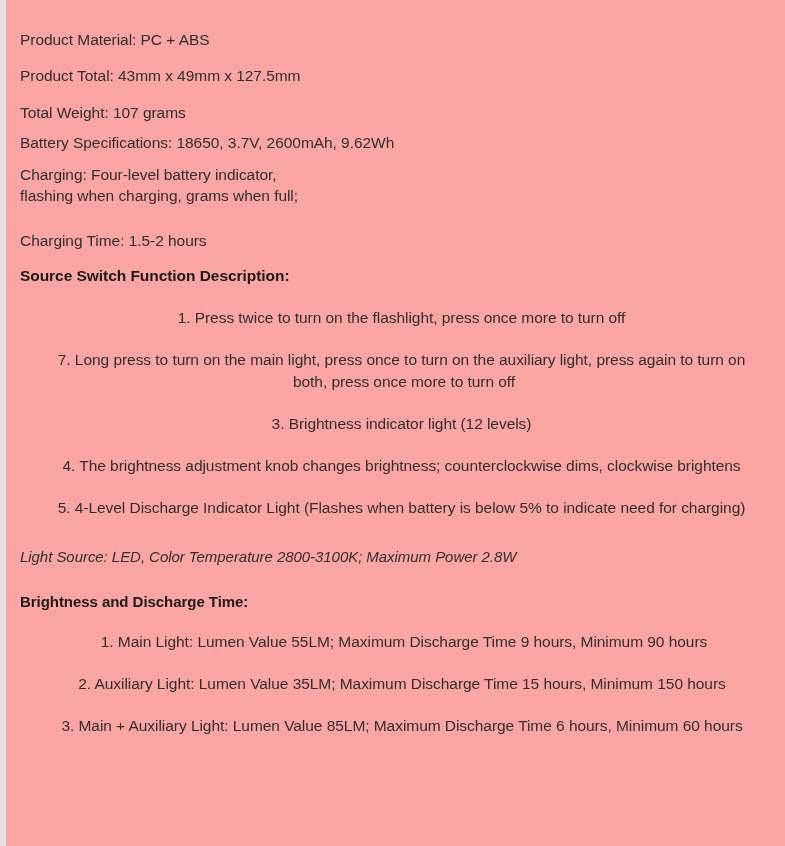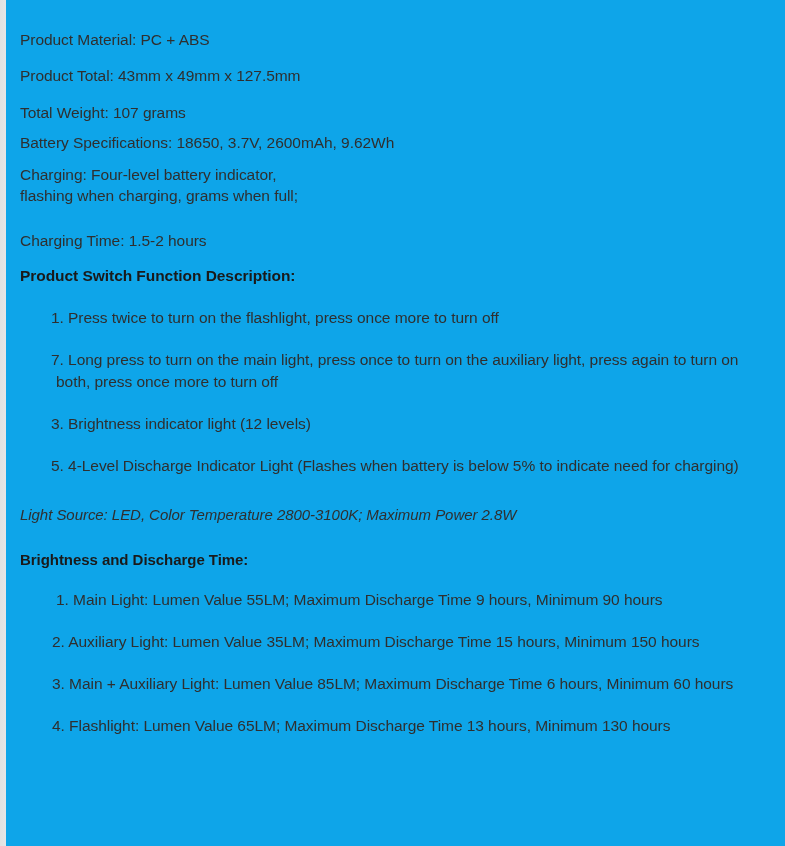--- a/index.html
+++ b/index.html
@@ -13,21 +13,21 @@
     background: #e5e5e5;
     font-family: "Liberation Sans", sans-serif;
     color: #2e2e2e;
     overflow: hidden;
   }
 
   .sheet {
     position: relative;
     width: 785px;
     height: 846px;
-    background: #0ea5e9;
+    background: #fca5a5;
     box-sizing: border-box;
     padding: 0;
   }
 
   
   .edge-band {
     position: absolute;
     left: 0;
     top: 0;
     width: 6px;
@@ -65,22 +65,23 @@
   .section-heading {
     font-size: 15.5px;
     font-weight: bold;
     color: #1a1a1a;
     margin: 0 0 22px 0;
     letter-spacing: -0.05px;
   }
 
   .list {
     list-style: none;
-    margin: 13px;
+    margin: 4px;
     padding: 0;
+    text-align: center;
   }
 
   .list-item {
     font-size: 15.5px;
     line-height: 1.42;
     color: #2f2f2f;
     margin: 0 0 20px 0;
     padding-left: 17px;
     text-indent: -0.0px;
     letter-spacing: -0.05px;
@@ -154,36 +155,36 @@
 
     <p class="spec-line tight">Battery Specifications: 18650, 3.7V, 2600mAh, 9.62Wh</p>
 
     <div class="spec-block">
       <span>Charging: Four-level battery indicator,</span><br>
       <span>flashing when charging, grams when full;</span>
     </div>
 
     <p class="spec-line">Charging Time: 1.5-2 hours</p>
 
-    <h2 class="section-heading">Product Switch Function Description:</h2>
+    <h2 class="section-heading">Source Switch Function Description:</h2>
 
     <ul class="list list--switch">
       <li class="list-item item-1">1. Press twice to turn on the flashlight, press once more to turn off</li>
       <li class="list-item item-2">7. Long press to turn on the main light, press once to turn on the auxiliary light, press again to turn on both, press once more to turn off</li>
       <li class="list-item item-3">3. Brightness indicator light (12 levels)</li>
+      <li class="list-item item-4">4. The brightness adjustment knob changes brightness; counterclockwise dims, clockwise brightens</li>
       <li class="list-item item-5">5. 4-Level Discharge Indicator Light (Flashes when battery is below 5% to indicate need for charging)</li>
     </ul>
 
     <div class="gap-after-list"></div>
 
     <p class="light-source">Light Source: LED, Color Temperature 2800-3100K; Maximum Power 2.8W</p>
 
     <h2 class="heading-brightness">Brightness and Discharge Time:</h2>
 
     <ul class="list list--brightness">
       <li class="list-item item-1">1. Main Light: Lumen Value 55LM; Maximum Discharge Time 9 hours, Minimum 90 hours</li>
       <li class="list-item item-2">2. Auxiliary Light: Lumen Value 35LM; Maximum Discharge Time 15 hours, Minimum 150 hours</li>
       <li class="list-item item-3">3. Main + Auxiliary Light: Lumen Value 85LM; Maximum Discharge Time 6 hours, Minimum 60 hours</li>
-      <li class="list-item item-4">4. Flashlight: Lumen Value 65LM; Maximum Discharge Time 13 hours, Minimum 130 hours</li>
     </ul>
 
   </div>
 </div>
 
 </body></html>

